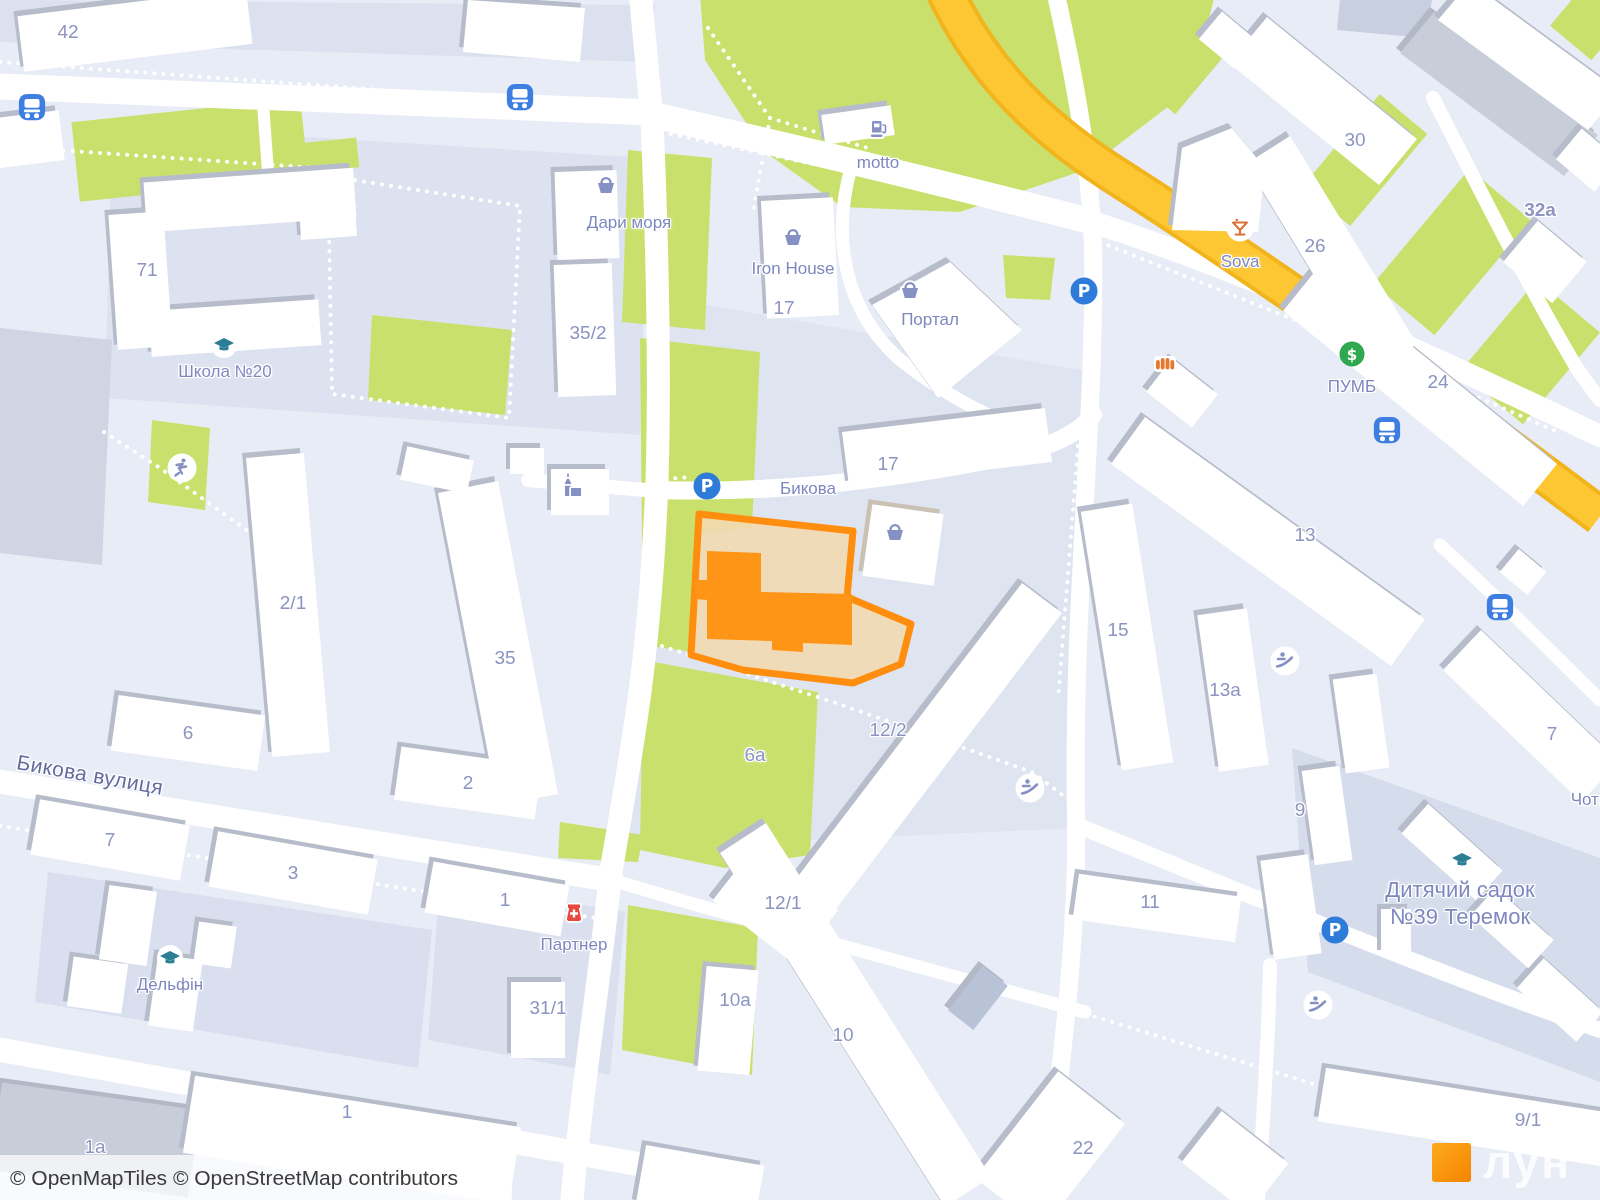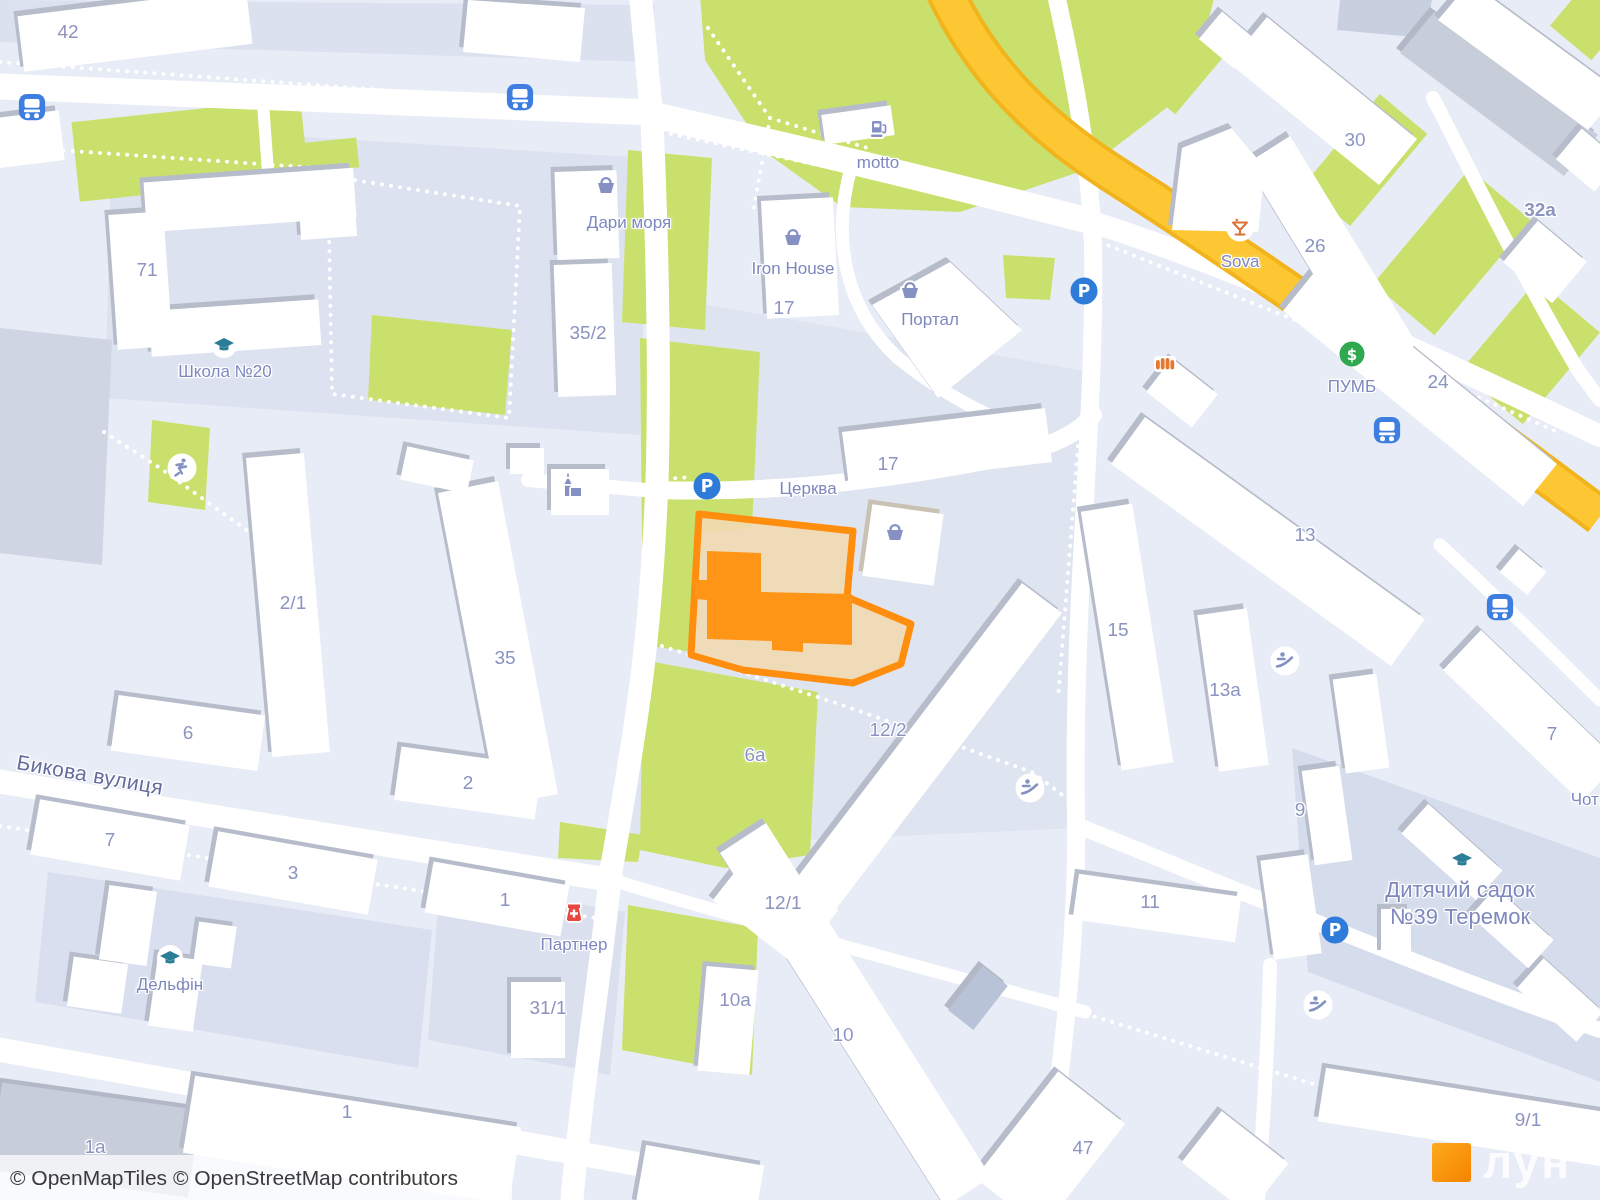--- a/index.html
+++ b/index.html
@@ -189,21 +189,21 @@
       <div class="lbl poi" style="left: 793px; top: 269px;">Iron House</div>
       <div class="lbl num" style="left: 784px; top: 308px;">17</div>
       <div class="lbl poi" style="left: 911px; top: 320px; margin-left: 19px;">Портал</div>
       <div class="lbl poi" style="left: 878px; top: 163px;">motto</div>
       <div class="lbl num" style="left: 1307px; top: 140px; margin-left: 48px;">30</div>
       <div class="lbl poi" style="left: 1240px; top: 262px;">Sova</div>
       <div class="lbl num" style="left: 1315px; top: 246px;">26</div>
       <div class="lbl num" style="left: 1540px; top: 210px; font-weight: bold;">32a</div>
       <div class="lbl poi" style="left: 1352px; top: 387px;">ПУМБ</div>
       <div class="lbl num" style="left: 1438px; top: 382px;">24</div>
-      <div class="lbl poi" style="left: 808px; top: 489px;">Церква</div>
+      <div class="lbl poi" style="left: 808px; top: 489px;">Бикова</div>
       <div class="lbl num" style="left: 888px; top: 464px;">17</div>
       <div class="lbl num" style="left: 293px; top: 603px;">2/1</div>
       <div class="lbl num" style="left: 505px; top: 658px;">35</div>
       <div class="lbl num" style="left: 1118px; top: 630px;">15</div>
       <div class="lbl num" style="left: 1305px; top: 535px;">13</div>
       <div class="lbl num" style="left: 1225px; top: 690px;">13a</div>
       <div class="lbl num" style="left: 188px; top: 733px;">6</div>
       <div class="lbl street" style="left: 90px; top: 775px; transform: translate(-50%, -50%) rotate(10deg);">Бикова вулиця</div>
       <div class="lbl num" style="left: 468px; top: 783px;">2</div>
       <div class="lbl num" style="left: 110px; top: 840px;">7</div>
@@ -216,21 +216,21 @@
       <div class="lbl num" style="left: 755px; top: 727px; margin-top: 28px;">6a</div>
       <div class="lbl num" style="left: 783px; top: 903px;">12/1</div>
       <div class="lbl num" style="left: 735px; top: 1000px;">10a</div>
       <div class="lbl num" style="left: 843px; top: 1035px;">10</div>
       <div class="lbl num" style="left: 1300px; top: 810px;">9</div>
       <div class="lbl num" style="left: 1150px; top: 902px;">11</div>
       <div class="lbl poi-lg" style="left: 1460px; top: 903px;">Дитячий садок
 №39 Теремок</div>
       <div class="lbl num" style="left: 1552px; top: 734px;">7</div>
       <div class="lbl poi" style="left: 1599px; top: 800px;">Чотири</div>
-      <div class="lbl num" style="left: 1083px; top: 1148px;">47</div>
+      <div class="lbl num" style="left: 1083px; top: 1148px;">22</div>
       <div class="lbl num" style="left: 1528px; top: 1120px;">9/1</div>
       <div class="lbl num" style="left: 95px; top: 1147px;">1a</div>
       <div class="lbl num" style="left: 347px; top: 1112px;">1</div>
       <div class="icon" style="left: 32px; top: 107px;"><svg width="30" height="30" viewBox="0 0 24 24">
           <rect x="1.5" y="1.5" width="21" height="21" rx="6.5" fill="#3e7ee1"></rect>
           <rect x="6" y="5.5" width="12" height="7" rx="1.5" fill="#fff"></rect>
           <rect x="5.5" y="14" width="13" height="2.2" rx="1" fill="#fff"></rect>
           <circle cx="8.4" cy="19" r="2" fill="#fff"></circle>
           <circle cx="15.6" cy="19" r="2" fill="#fff"></circle>
         </svg></div>

